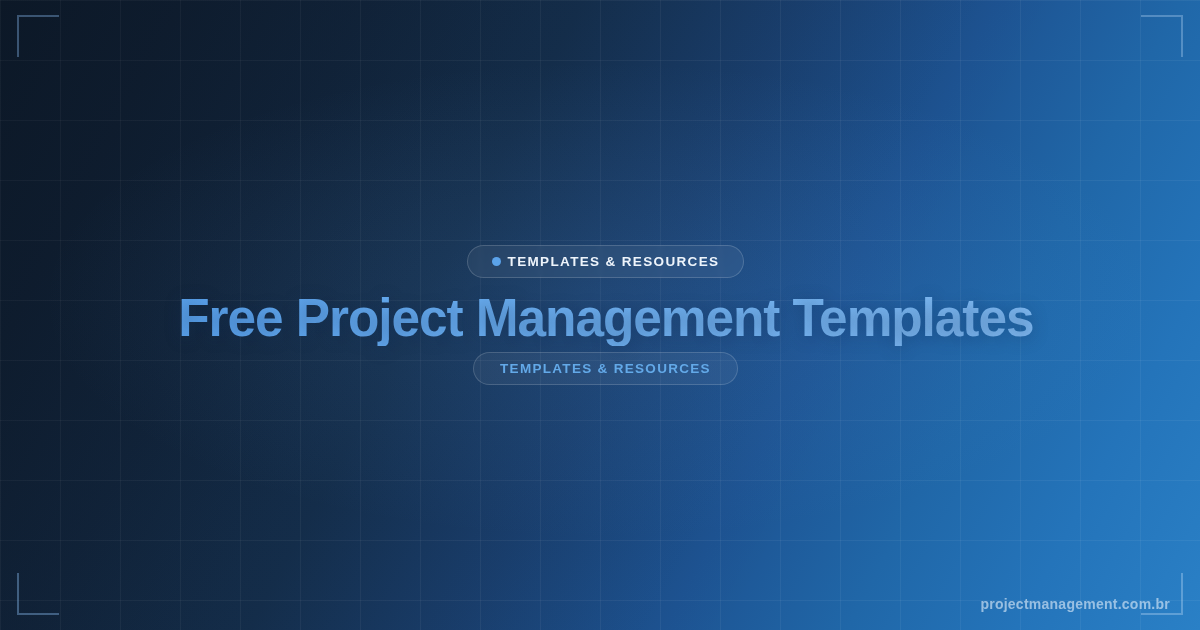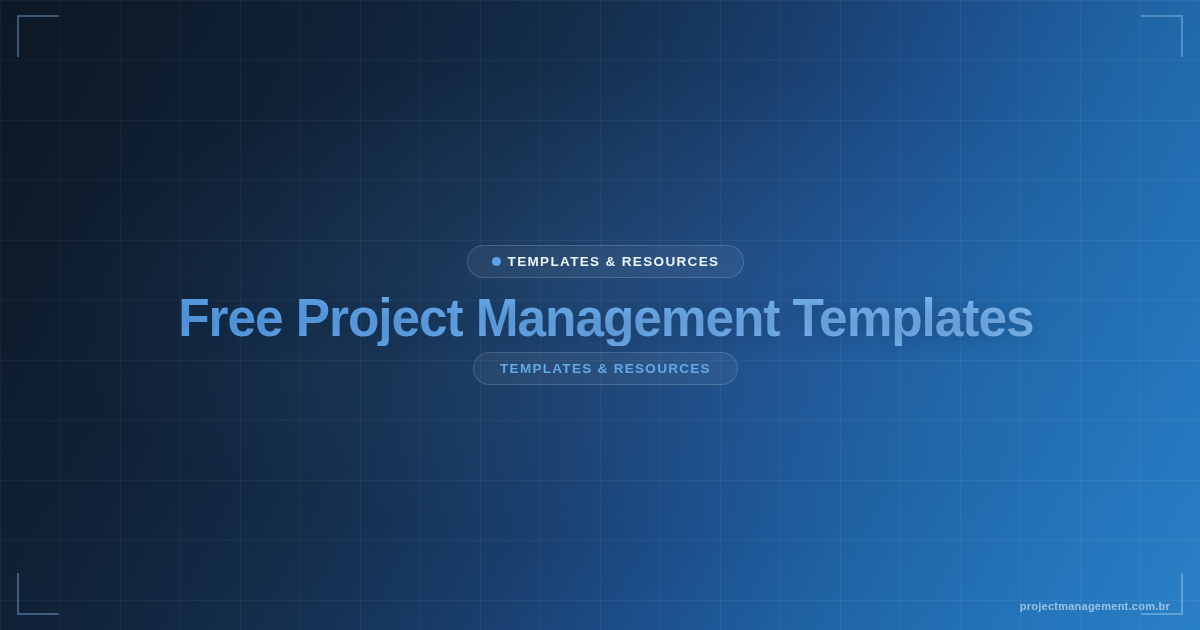--- a/index.html
+++ b/index.html
@@ -142,21 +142,21 @@
     font-weight:700;
     letter-spacing:1.3px;
     color:#63a9e8;
     white-space:nowrap;
   }
 
   
   .watermark{
     position:absolute;
     right:30px; bottom:18px;
-    font-size:11px;
+    font-size:14px;
     font-weight:700;
     letter-spacing:.25px;
     color:rgba(225,238,250,.62);
   }
 </style>
 </head>
 <body>
 
 <div class="canvas">
 

